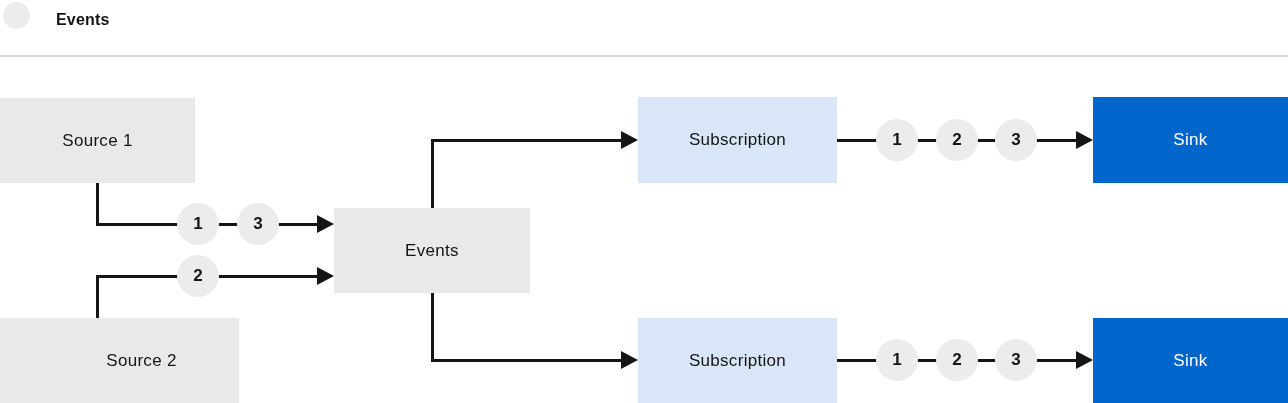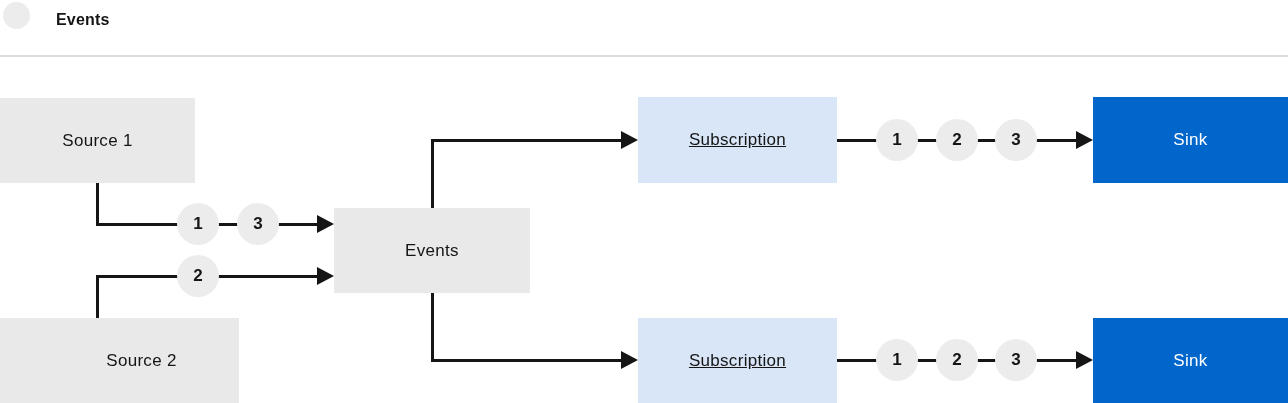--- a/index.html
+++ b/index.html
@@ -40,21 +40,21 @@
     position: absolute;
     display: flex;
     align-items: center;
     justify-content: center;
     font-size: 17px;
     font-weight: 500;
     letter-spacing: 0.3px;
     color: var(--ink, #151515);
   }
   .node--gray { background: var(--box-gray, #e9e9e9); }
-  .node--sub  { background: var(--subscription-blue, #d8e6f7); text-decoration: underline; }
+  .node--sub  { background: var(--subscription-blue, #d8e6f7); }
   .node--sink { background: var(--sink-blue, #0066cc); color: var(--sink-text, #ffffff); }
   .line {
     position: absolute;
     background: var(--ink, #151515);
   }
   .arrow {
     position: absolute;
     width: 0; height: 0;
     border-top: 9px solid transparent;
     border-bottom: 9px solid transparent;

